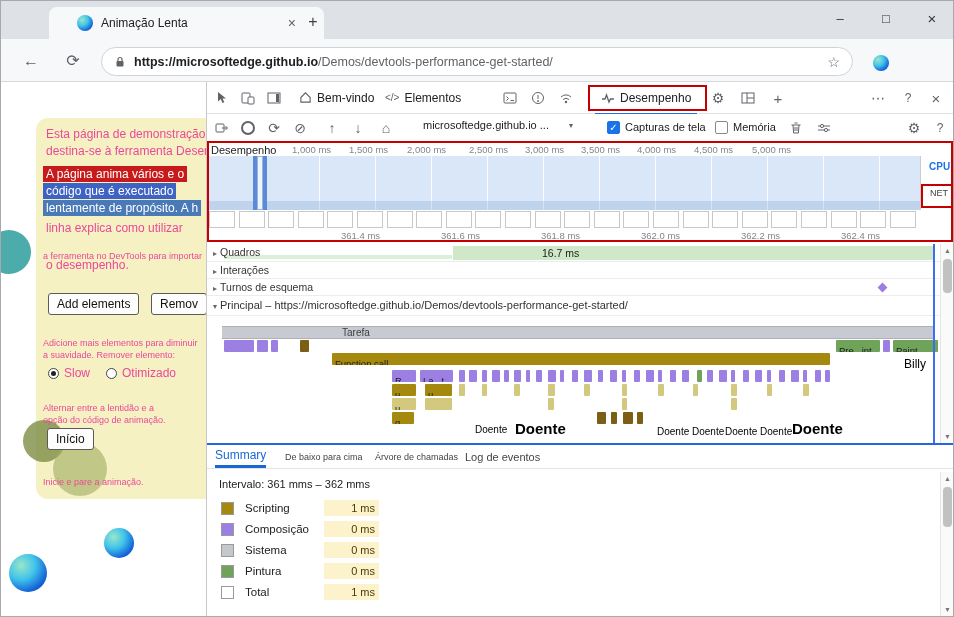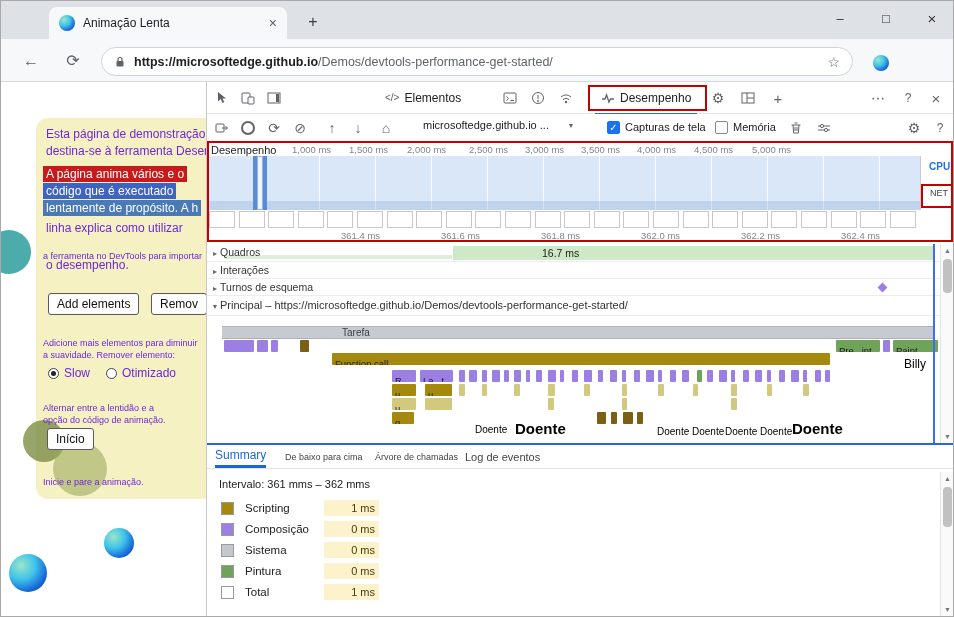--- a/index.html
+++ b/index.html
@@ -1,36 +1,36 @@
 <!DOCTYPE html>
 <html><head>
 <meta charset="utf-8">
 <style>
   html,body{margin:0;padding:0;background:#e8e8e8;font-family:"Liberation Sans",sans-serif;}
   .window{position:relative;width:954px;height:617px;background:#fff;border:1px solid #a9a9a9;overflow:hidden;box-sizing:border-box;}
   .abs{position:absolute;}
   
   .tabstrip{position:absolute;left:0;top:0;width:954px;height:38px;background:#dee1e6;}
-  .tab{position:absolute;left:48px;top:6px;width:238px;height:32px;background:#f7f8fa;border-radius:8px 8px 0 0;display:flex;align-items:center;padding:0 10px;box-sizing:border-box;font-size:12px;color:#202124;}
+  .tab{position:absolute;left:48px;top:6px;width:275px;height:32px;background:#f7f8fa;border-radius:8px 8px 0 0;display:flex;align-items:center;padding:0 28px;box-sizing:border-box;font-size:12px;color:#202124;}
   .edge-ball{border-radius:50%;background:radial-gradient(circle at 32% 30%, #9be6c8 0%, #40c4ea 38%, #1565d8 72%, #0b3fa0 100%);}
   .tab-close{margin-left:auto;color:#5f6368;font-size:14px;cursor:default;}
   .newtab{position:absolute;left:300px;top:9px;width:24px;height:24px;text-align:center;line-height:24px;font-size:16px;color:#3c4043;}
   .winctl{position:absolute;top:4px;width:34px;height:28px;text-align:center;line-height:28px;font-size:13px;color:#333;}
   .navbar{position:absolute;left:0;top:38px;width:954px;height:43px;background:#f7f8fa;border-bottom:1px solid #d5d9de;box-sizing:border-box;}
   .navbtn{position:absolute;top:8px;width:28px;height:28px;text-align:center;line-height:28px;font-size:16px;color:#5f6368;}
   .addressbar{position:absolute;left:100px;top:8px;width:752px;height:29px;background:#fff;border:1px solid #cfd3d8;border-radius:15px;display:flex;align-items:center;padding:0 12px;box-sizing:border-box;}
   .url{font-size:12.5px;white-space:nowrap;overflow:hidden;}
   .url .host{color:#202124;font-weight:bold;}
   .url .path{color:#5f6368;font-weight:normal;}
   .star{margin-left:auto;font-size:14px;color:#5f6368;}
   
   .page{position:absolute;left:0;top:81px;width:205px;height:536px;background:#fff;overflow:hidden;}
   .panel{position:absolute;left:35px;top:36px;width:210px;height:381px;background:#f6f1c3;border-radius:12px;}
   .circle{position:absolute;border-radius:50%;}
-  .ptext{position:absolute;font-size:12px;color:#6d28d9;white-space:nowrap;}
+  .ptext{position:absolute;font-size:12px;color:#ec4899;white-space:nowrap;}
   .ptext.small{font-size:9px;margin-top:11px;}
   .hl{position:absolute;font-size:12px;color:#fff;padding:1px 3px;white-space:nowrap;}
   .pbtn{position:absolute;background:#fdfdfd;border:1px solid #5a5a5a;border-radius:3px;font-size:12px;color:#111;padding:3px 8px;white-space:nowrap;font-family:"Liberation Sans",sans-serif;}
   .radio{position:absolute;width:11px;height:11px;border:1.5px solid #444;border-radius:50%;background:#fff;box-sizing:border-box;}
   .radio.sel::after{content:"";position:absolute;left:1.5px;top:1.5px;width:5px;height:5px;border-radius:50%;background:#222;}
   
   .devtools{position:absolute;left:205px;top:81px;width:749px;height:536px;background:#fff;border-left:1px solid #c8c8c8;box-sizing:border-box;}
   .dt-tabbar{position:absolute;left:0;top:0;width:749px;height:32px;border-bottom:1px solid #e1e3e6;box-sizing:border-box;background:#fff;}
   .dt-icon{position:absolute;top:6px;width:22px;height:20px;display:flex;align-items:center;justify-content:center;color:#5f6368;}
   .dt-tab{position:absolute;top:0;height:31px;display:flex;align-items:center;gap:5px;font-size:12px;color:#202124;padding:0 6px;}
@@ -179,20 +179,28 @@
         <svg width="14" height="14" viewBox="0 0 14 14">
             <rect x="1" y="2" width="8" height="10" rx="1" fill="none" stroke="#5f6368"></rect>
             <rect x="7" y="6" width="6" height="7" rx="1" fill="#fff" stroke="#5f6368"></rect>
           </svg>
       </div>
       <div class="dt-icon" style="left:56px;">
         <svg width="14" height="14" viewBox="0 0 14 14">
             <rect x="1" y="2" width="12" height="10" fill="none" stroke="#5f6368"></rect>
             <rect x="9" y="3" width="3" height="8" fill="#5f6368"></rect>
           </svg>
+      </div>
+      <div class="dt-tab" style="left:86px;">
+        <span>
+            <svg width="13" height="13" viewBox="0 0 14 14">
+              <path d="M2 7l5-5 5 5v5H2z" fill="none" stroke="#5f6368" stroke-width="1.2"></path>
+            </svg>
+          </span>
+        <span>Bem-vindo</span>
       </div>
       <div class="dt-tab" style="left:172px;">
         <span style="font-size:10px;color:#5f6368;">&lt;/&gt;</span>
         <span>Elementos</span>
       </div>
       <div class="dt-icon" style="left:292px;">
         <svg width="14" height="14" viewBox="0 0 14 14">
             <rect x="1" y="2" width="12" height="10" rx="1" fill="none" stroke="#5f6368"></rect>
             <path d="M3.5 5.5l2 2-2 2M7.5 9.5H11" fill="none" stroke="#5f6368"></path>
           </svg>

